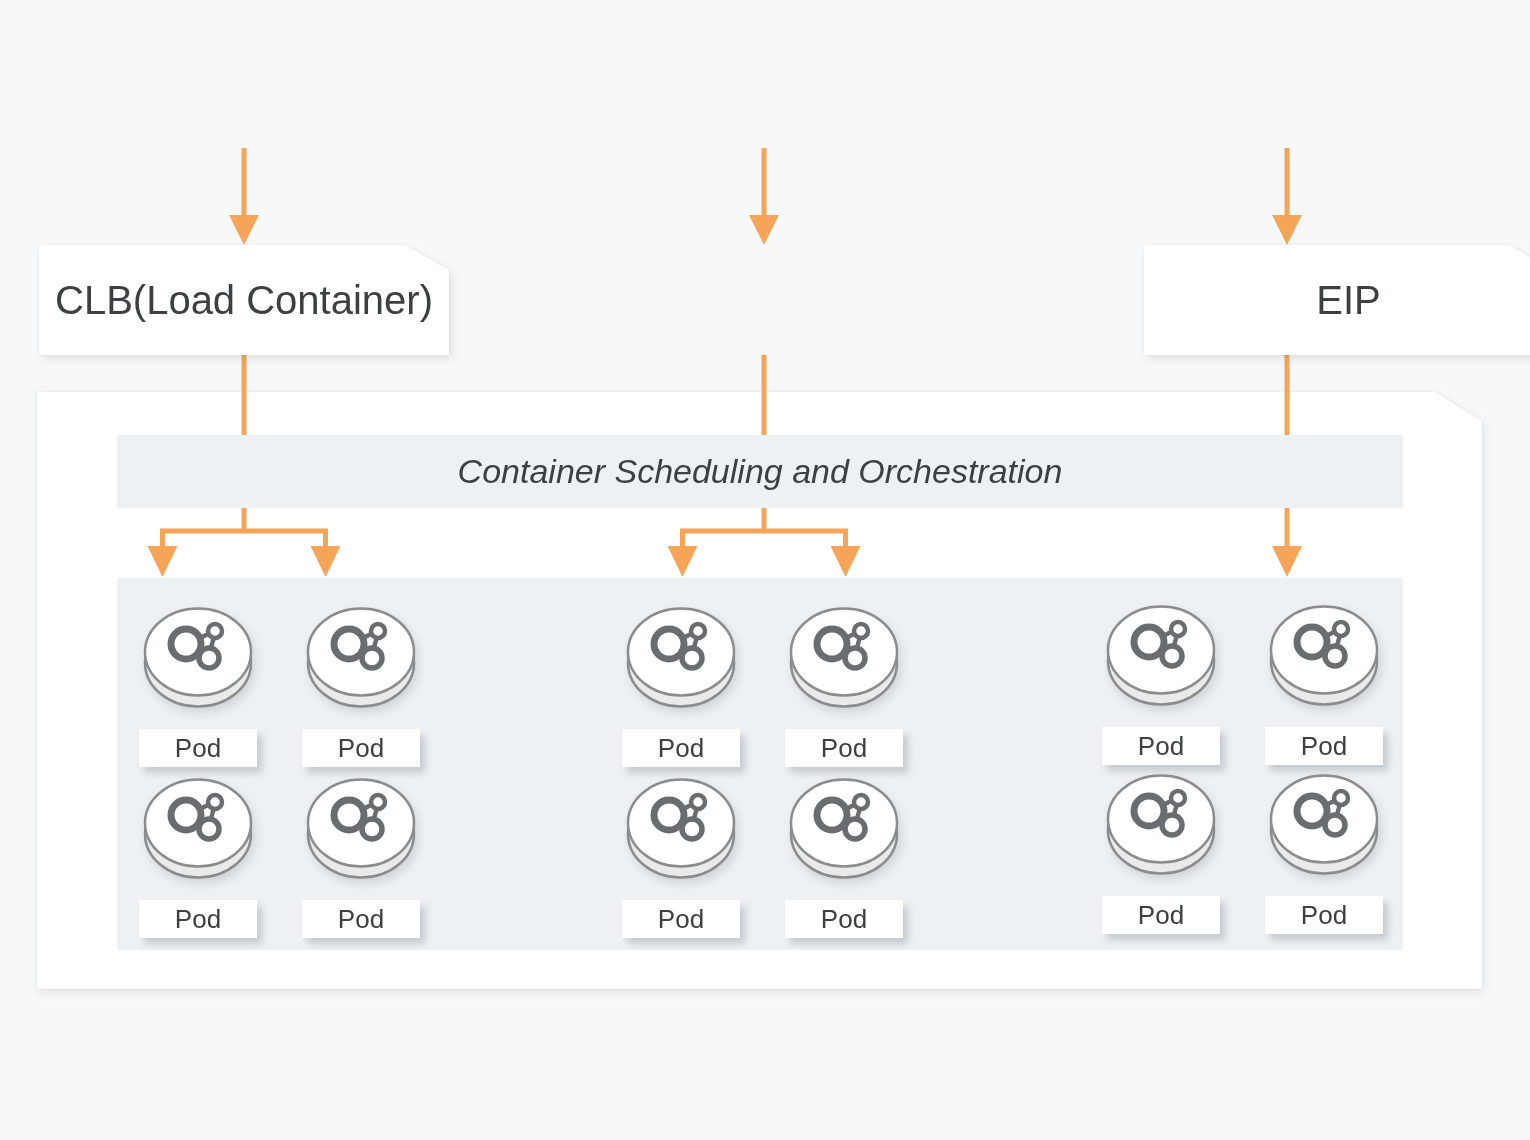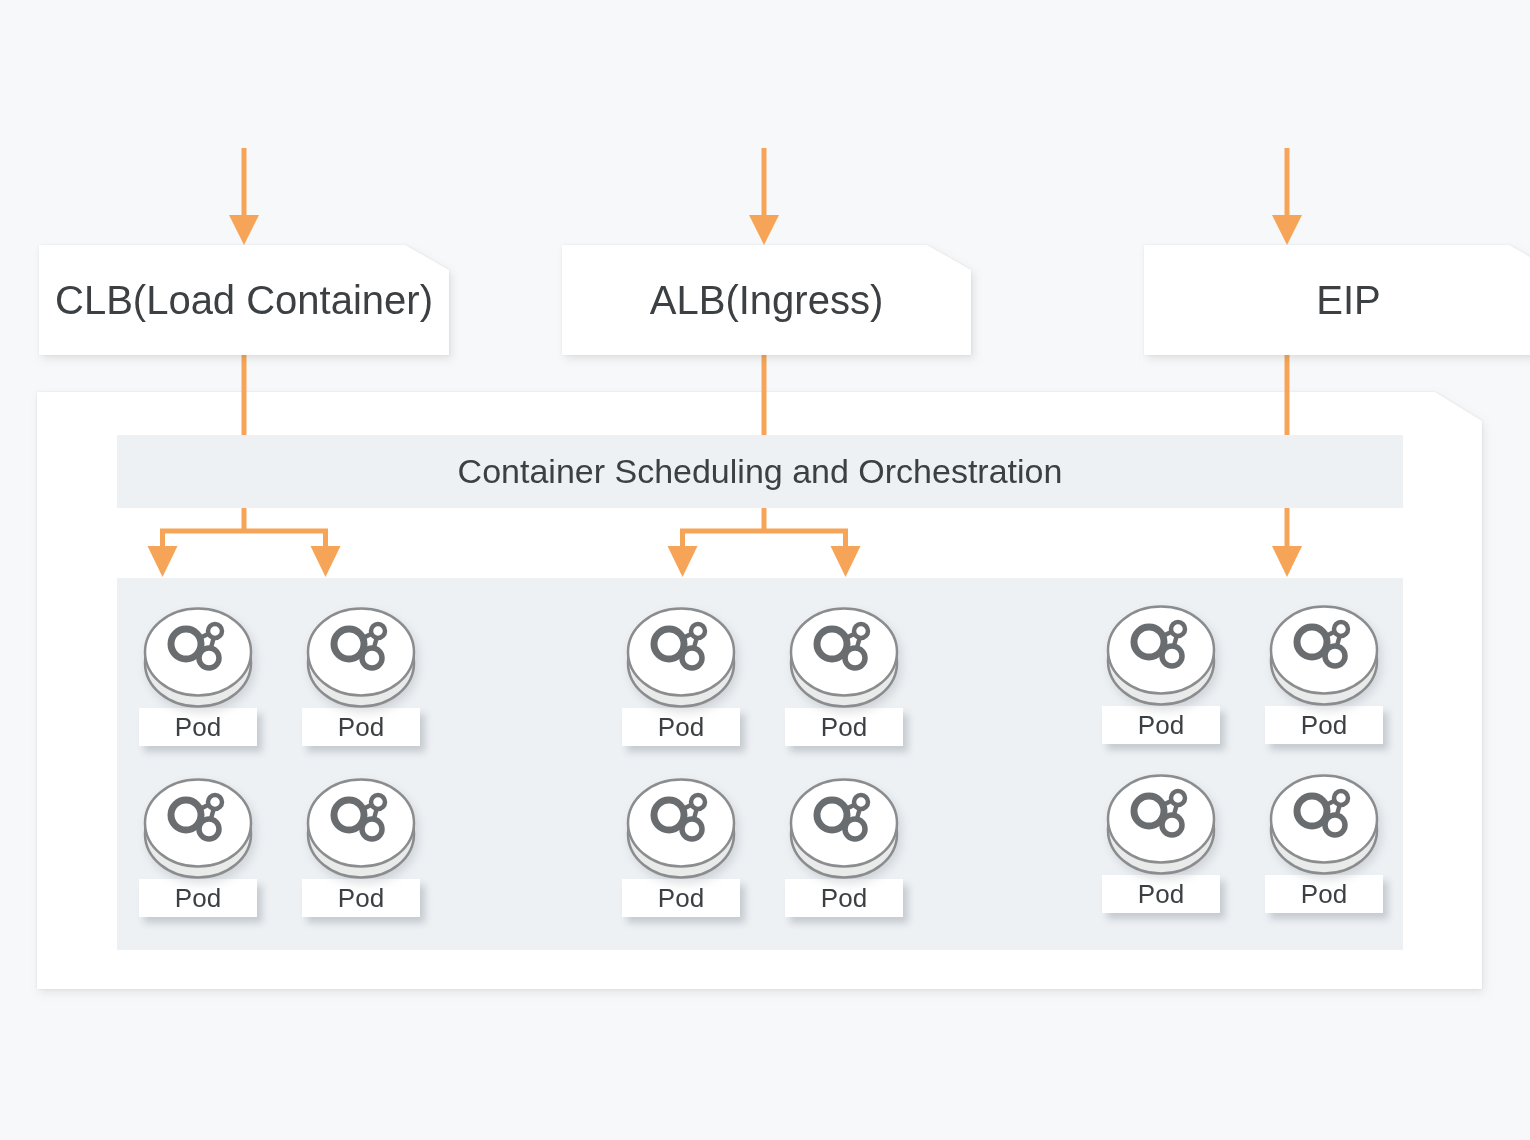--- a/index.html
+++ b/index.html
@@ -13,21 +13,21 @@
   .stage{position:relative;width:1530px;height:1140px;background:var(--page-bg)}
 
   
   .bigbox-wrap{position:absolute;left:37px;top:392px;width:1445px;height:597px;
     filter:drop-shadow(2px 4px 5px rgba(60,70,80,0.10)) drop-shadow(0 0 1px rgba(60,70,80,0.10));}
   .bigbox{width:100%;height:100%;background:var(--box-bg);
     clip-path:polygon(0 0,calc(100% - 47px) 0,100% 29px,100% 100%,0 100%);}
 
   
   .bar{position:absolute;left:117px;top:435px;width:1286px;height:73px;background:var(--panel-bg);
-    display:flex;align-items:center;justify-content:center;font-size:34px;color:var(--text-dark);}
+    display:flex;align-items:center;justify-content:center;font-size:34px;color:var(--text-dark);font-style:italic;}
   .pods-panel{position:absolute;left:117px;top:578px;width:1286px;height:372px;background:var(--panel-bg);}
 
   
   .arrows{position:absolute;left:0;top:0;pointer-events:none}
   .arrows line,.arrows path{stroke:var(--accent-orange);stroke-width:5;fill:none}
   .arrows polygon{fill:var(--accent-orange)}
 
   
   .node-wrap{position:absolute;top:245px;height:110px;
     filter:drop-shadow(3px 4px 4px rgba(60,70,80,0.12)) drop-shadow(0 0 1px rgba(60,70,80,0.08));}
@@ -36,21 +36,21 @@
     display:flex;align-items:center;justify-content:center;font-size:40px;color:var(--text-dark);}
 
   
   .pod{position:absolute;width:120px;display:flex;flex-direction:column;align-items:center}
   .pod-cyl{filter:drop-shadow(3px 5px 5px rgba(60,70,80,0.16))}
   .cyl-rim{fill:var(--pod-rim-fill);stroke:var(--pod-stroke);stroke-width:2.5}
   .cyl-top{fill:#fff;stroke:var(--pod-stroke);stroke-width:2.5}
   .glyph line{stroke:var(--pod-glyph);stroke-width:4.5}
   .glyph circle{fill:#fff;stroke:var(--pod-glyph)}
   .g-big{stroke-width:7} .g-small{stroke-width:4.5} .g-med{stroke-width:5.5}
-  .pod-label{margin-top:0;width:118px;height:38px;background:#fff;
+  .pod-label{margin-top:21px;width:118px;height:38px;background:#fff;
     box-shadow:5px 6px 7px rgba(60,70,80,0.22);
     display:flex;align-items:center;justify-content:center;font-size:26px;color:var(--text-dark);}
 </style>
 </head>
 <body>
 
 <div class="stage">
 
   <div class="bigbox-wrap">
     <div class="bigbox"></div>
@@ -115,25 +115,20 @@
         </g>
       </symbol>
     </defs>
   </svg>
 
   <div class="node-wrap" style="left:39px;width:410px">
     <div class="node-box">
       <span>CLB(Load Container)</span>
     </div>
   </div>
-  <div class="node-wrap" style="left:562px;width:409px">
-    <div class="node-box">
-      <span>ALB(Ingress)</span>
-    </div>
-  </div>
   <div class="node-wrap" style="left:1144px;width:409px">
     <div class="node-box">
       <span>EIP</span>
     </div>
   </div>
 
   <div class="pod" style="left:138px;top:606px">
     <svg class="pod-cyl" width="112" height="102">
         <use href="#pod-cyl"></use>
       </svg>

